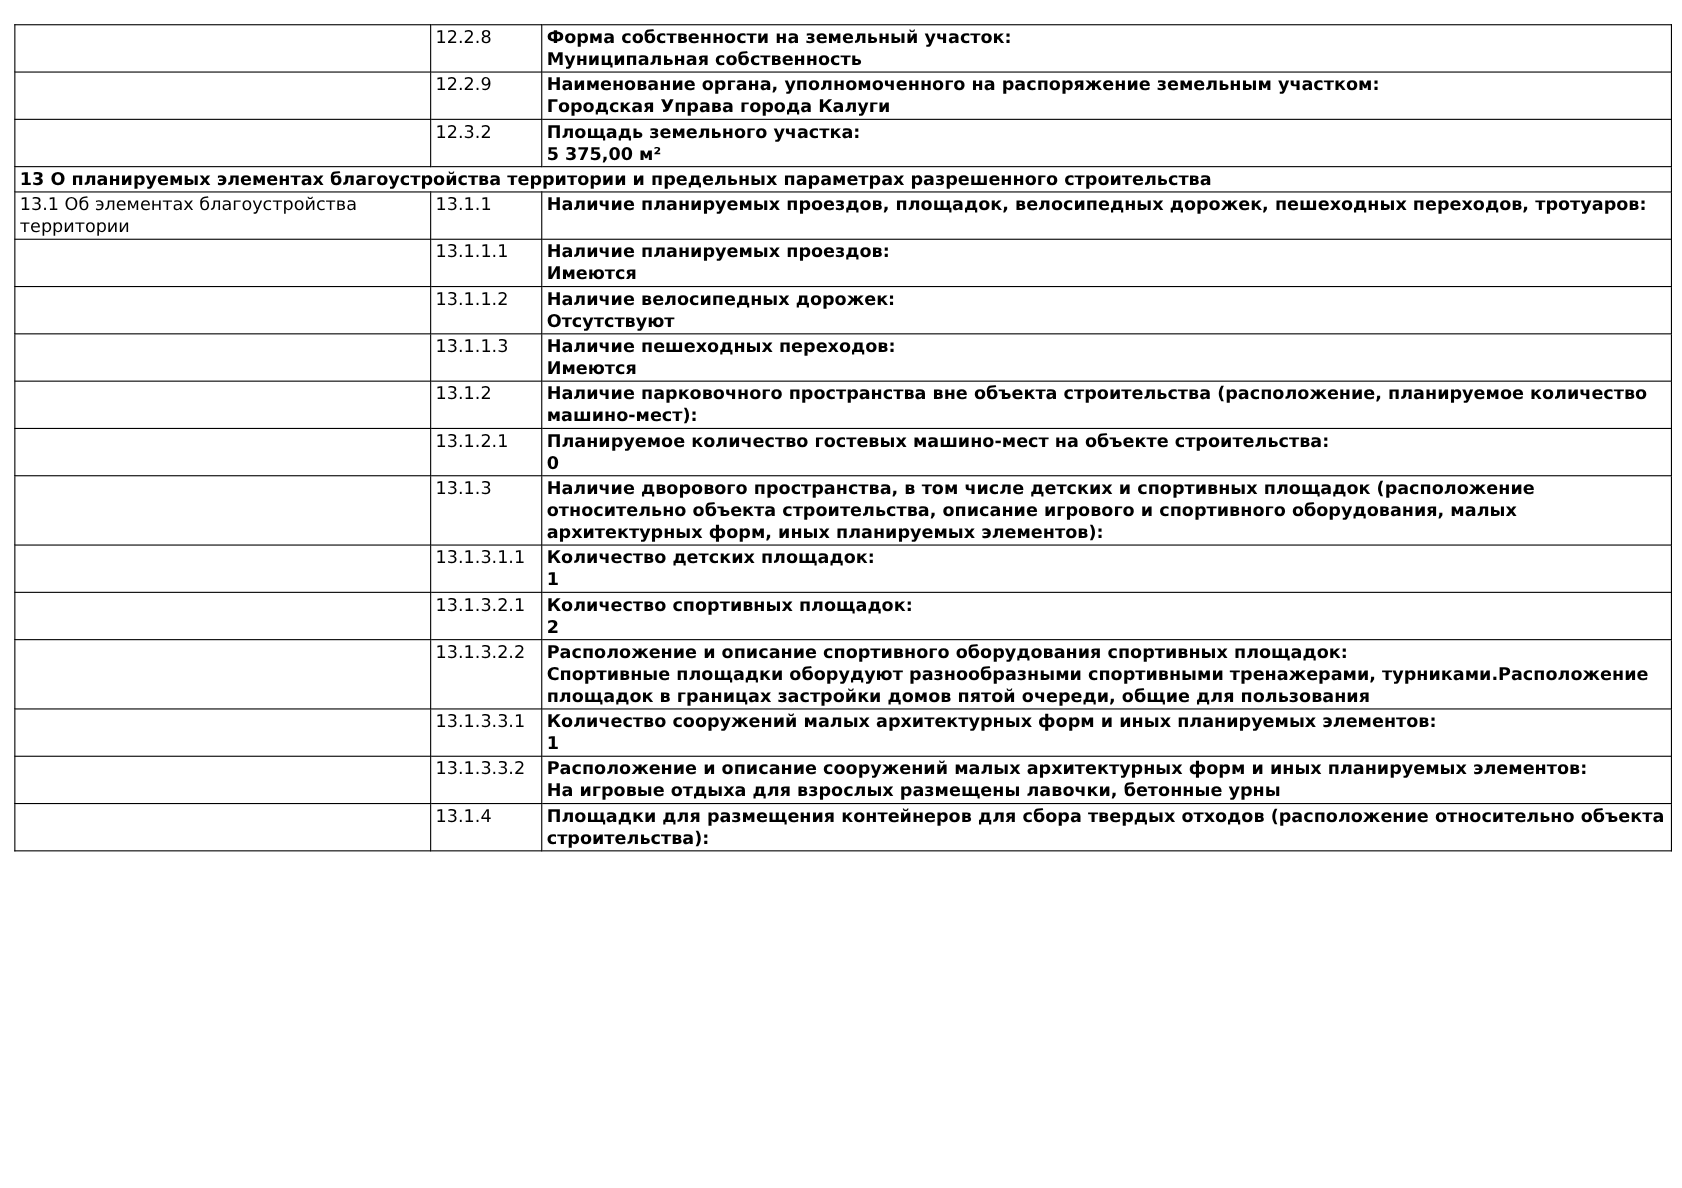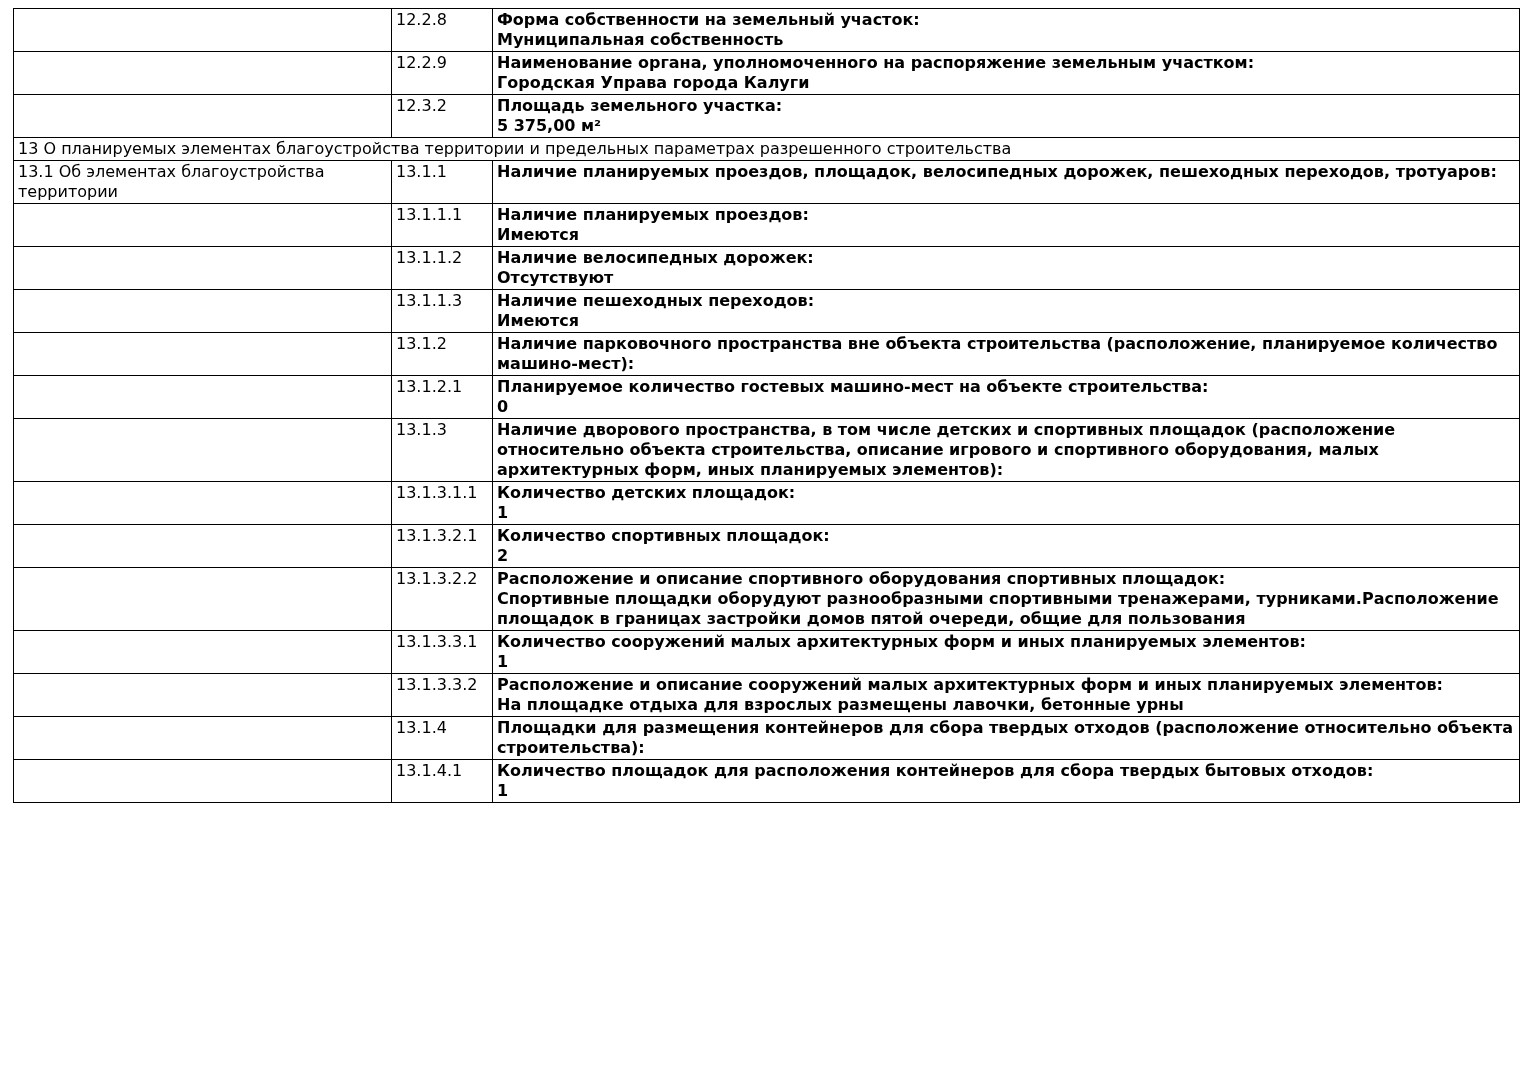--- a/index.html
+++ b/index.html
@@ -7,41 +7,41 @@
     padding: 0;
     background: #ffffff;
     font-family: "DejaVu Sans", "Liberation Sans", sans-serif;
     color: #000000;
   }
   .page {
     width: 1529px;
     height: 1080px;
     background: #ffffff;
     box-sizing: border-box;
-    padding: 8px 13px 0 13px;
+    padding: 22px 13px 0 13px;
     overflow: hidden;
   }
   table.decl {
     border-collapse: collapse;
     table-layout: fixed;
     width: 1503px;
     font-size: 16px;
     line-height: 20px;
   }
   table.decl td {
     border: 1px solid #000000;
     padding: 1px 4px;
     vertical-align: top;
     word-wrap: break-word;
   }
   td.col-section { width: 369px; }
   td.col-num     { width: 92px; vertical-align: middle; }
   td.col-content { width: 1018px; }
   td.section-header {
-    font-weight: normal;
+    font-weight: bold;
   }
   .field-label { font-weight: bold; }
   .field-value { font-weight: bold; }
 </style>
 </head>
 <body>
 
 <div class="page">
   <table class="decl">
     <tbody>
@@ -156,33 +156,25 @@
           <td class="col-content">
             <div class="field-label">Количество сооружений малых архитектурных форм и иных планируемых элементов:</div>
             <div class="field-value">1</div>
           </td>
         </tr>
         <tr>
           <td class="col-section"></td>
           <td class="col-num">13.1.3.3.2</td>
           <td class="col-content">
             <div class="field-label">Расположение и описание сооружений малых архитектурных форм и иных планируемых элементов:</div>
-            <div class="field-value">На площадке отдыха для взрослых размещены лавочки, бетонные урны</div>
+            <div class="field-value">На игровые отдыха для взрослых размещены лавочки, бетонные урны</div>
           </td>
         </tr>
         <tr>
           <td class="col-section"></td>
           <td class="col-num">13.1.4</td>
           <td class="col-content">
             <div class="field-label">Площадки для размещения контейнеров для сбора твердых отходов (расположение относительно объекта строительства):</div>
           </td>
         </tr>
-        <tr>
-          <td class="col-section"></td>
-          <td class="col-num">13.1.4.1</td>
-          <td class="col-content">
-            <div class="field-label">Количество площадок для расположения контейнеров для сбора твердых бытовых отходов:</div>
-            <div class="field-value">1</div>
-          </td>
-        </tr>
       </tbody>
   </table>
 </div>
 
 </body></html>

